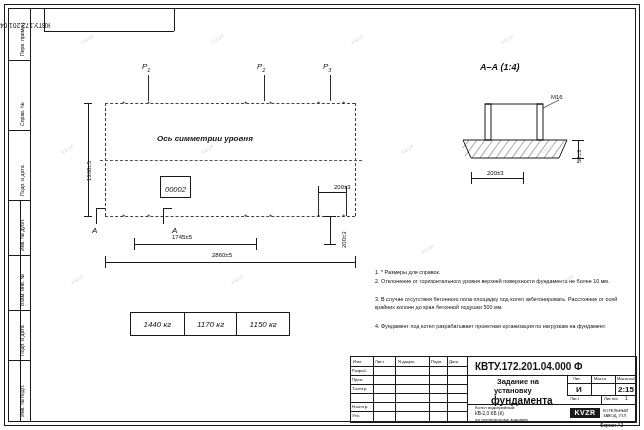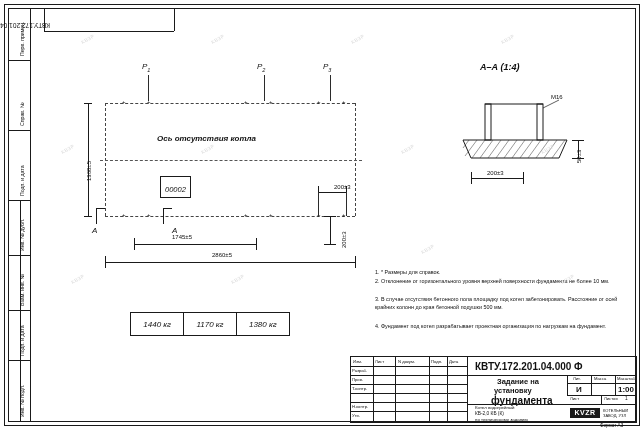--- a/index.html
+++ b/index.html
@@ -86,21 +86,21 @@
     <span>P</span><sub style="font-size:5.5px;">1</sub>
   </div>
   <div class="txt" style="left:257px;top:62px;font-size:8px;font-style:italic;">
     <span>P</span><sub style="font-size:5.5px;">2</sub>
   </div>
   <div class="txt" style="left:323px;top:62px;font-size:8px;font-style:italic;">
     <span>P</span><sub style="font-size:5.5px;">3</sub>
   </div>
 
   <div class="dash" style="left:100px;top:160px;width:262px;border-top:1px dashed #555;"></div>
-  <div class="txt" style="left:157px;top:134px;font-size:8px;font-style:italic;font-weight:bold;">Ось отсутствия котла</div>
+  <div class="txt" style="left:157px;top:134px;font-size:8px;font-style:italic;font-weight:bold;">Ось симметрии уровня</div>
 
   <div class="abs" style="left:160px;top:176px;border:1px solid #1a1a1a;padding:1px 4px;">
     <span class="txt" style="position:relative;left:0;top:0;font-size:7.5px;font-style:italic;">00002</span>
   </div>
 
   <div class="ln" style="left:96px;top:208px;width:1px;height:16px;"></div>
   <div class="ln" style="left:96px;top:208px;width:9px;height:1px;"></div>
   <div class="txt" style="left:92px;top:226px;font-size:8px;font-style:italic;">А</div>
   <div class="ln" style="left:163px;top:208px;width:1px;height:16px;"></div>
   <div class="ln" style="left:163px;top:208px;width:9px;height:1px;"></div>
@@ -176,21 +176,21 @@
   <div class="ln" style="left:578px;top:140px;width:1px;height:18px;"></div>
   <div class="ln" style="left:572px;top:140px;width:12px;height:1px;"></div>
   <div class="ln" style="left:572px;top:158px;width:12px;height:1px;"></div>
   <div class="txt vtxt" style="left:576px;top:163px;font-size:6px;transform:rotate(-90deg);">50±3</div>
 
   <table class="tbl" style="left:130px;top:312px;width:160px;">
     <tbody>
     <tr>
       <td style="height:20px;font-style:italic;">1440 кг</td>
       <td style="height:20px;font-style:italic;">1170 кг</td>
-      <td style="height:20px;font-style:italic;">1380 кг</td>
+      <td style="height:20px;font-style:italic;">1150 кг</td>
     </tr>
   </tbody>
     </table>
 
   <div class="note" style="left:375px;top:268px;">1. * Размеры для справок.</div>
   <div class="note" style="left:375px;top:277px;">2. Отклонение от горизонтального уровня верхней поверхности фундамента не более 10 мм.</div>
   <div class="note" style="left:375px;top:295px;">3. В случае отсутствия бетонного пола площадку под котел забетонировать. Расстояние от осей крайних колонн до края бетонной подушки 500 мм.</div>
   <div class="note" style="left:375px;top:322px;">4. Фундамент под котел разрабатывает проектная организация по нагрузкам на фундамент.</div>
 
   <div class="abs" style="left:350px;top:356px;width:285px;height:65px;border:1px solid #1a1a1a;">
@@ -227,21 +227,21 @@
     <div class="ln" style="left:264px;top:18px;width:1px;height:20px;"></div>
     <div class="ln" style="left:216px;top:26px;width:69px;height:1px;"></div>
     <div class="ln" style="left:216px;top:38px;width:69px;height:1px;"></div>
     <div class="ln" style="left:216px;top:47px;width:69px;height:1px;"></div>
     <div class="ln" style="left:250px;top:38px;width:1px;height:9px;"></div>
 
     <div class="txt" style="left:222px;top:19px;font-size:4.2px;">Лит.</div>
     <div class="txt" style="left:243px;top:19px;font-size:4.2px;">Масса</div>
     <div class="txt" style="left:266px;top:19px;font-size:4.2px;">Масштаб</div>
     <div class="txt" style="left:225px;top:28px;font-size:8px;font-weight:bold;">И</div>
-    <div class="txt" style="left:267px;top:28px;font-size:8px;font-weight:bold;">1:00</div>
+    <div class="txt" style="left:267px;top:28px;font-size:8px;font-weight:bold;">2:15</div>
     <div class="txt" style="left:219px;top:39px;font-size:4.2px;">Лист</div>
     <div class="txt" style="left:253px;top:39px;font-size:4.2px;">Листов</div>
     <div class="txt" style="left:274px;top:39px;font-size:4.8px;">1</div>
 
     <div class="txt" style="left:146px;top:20px;font-size:7.5px;font-weight:bold;">Задание на</div>
     <div class="txt" style="left:143px;top:29px;font-size:7.5px;font-weight:bold;">установку</div>
     <div class="txt" style="left:140px;top:38px;font-size:10px;font-weight:bold;">фундамента</div>
 
     <div class="ln" style="left:116px;top:47px;width:100px;height:1px;"></div>
     <div class="txt" style="left:124px;top:48px;font-size:4.4px;">Котел водогрейный</div>

